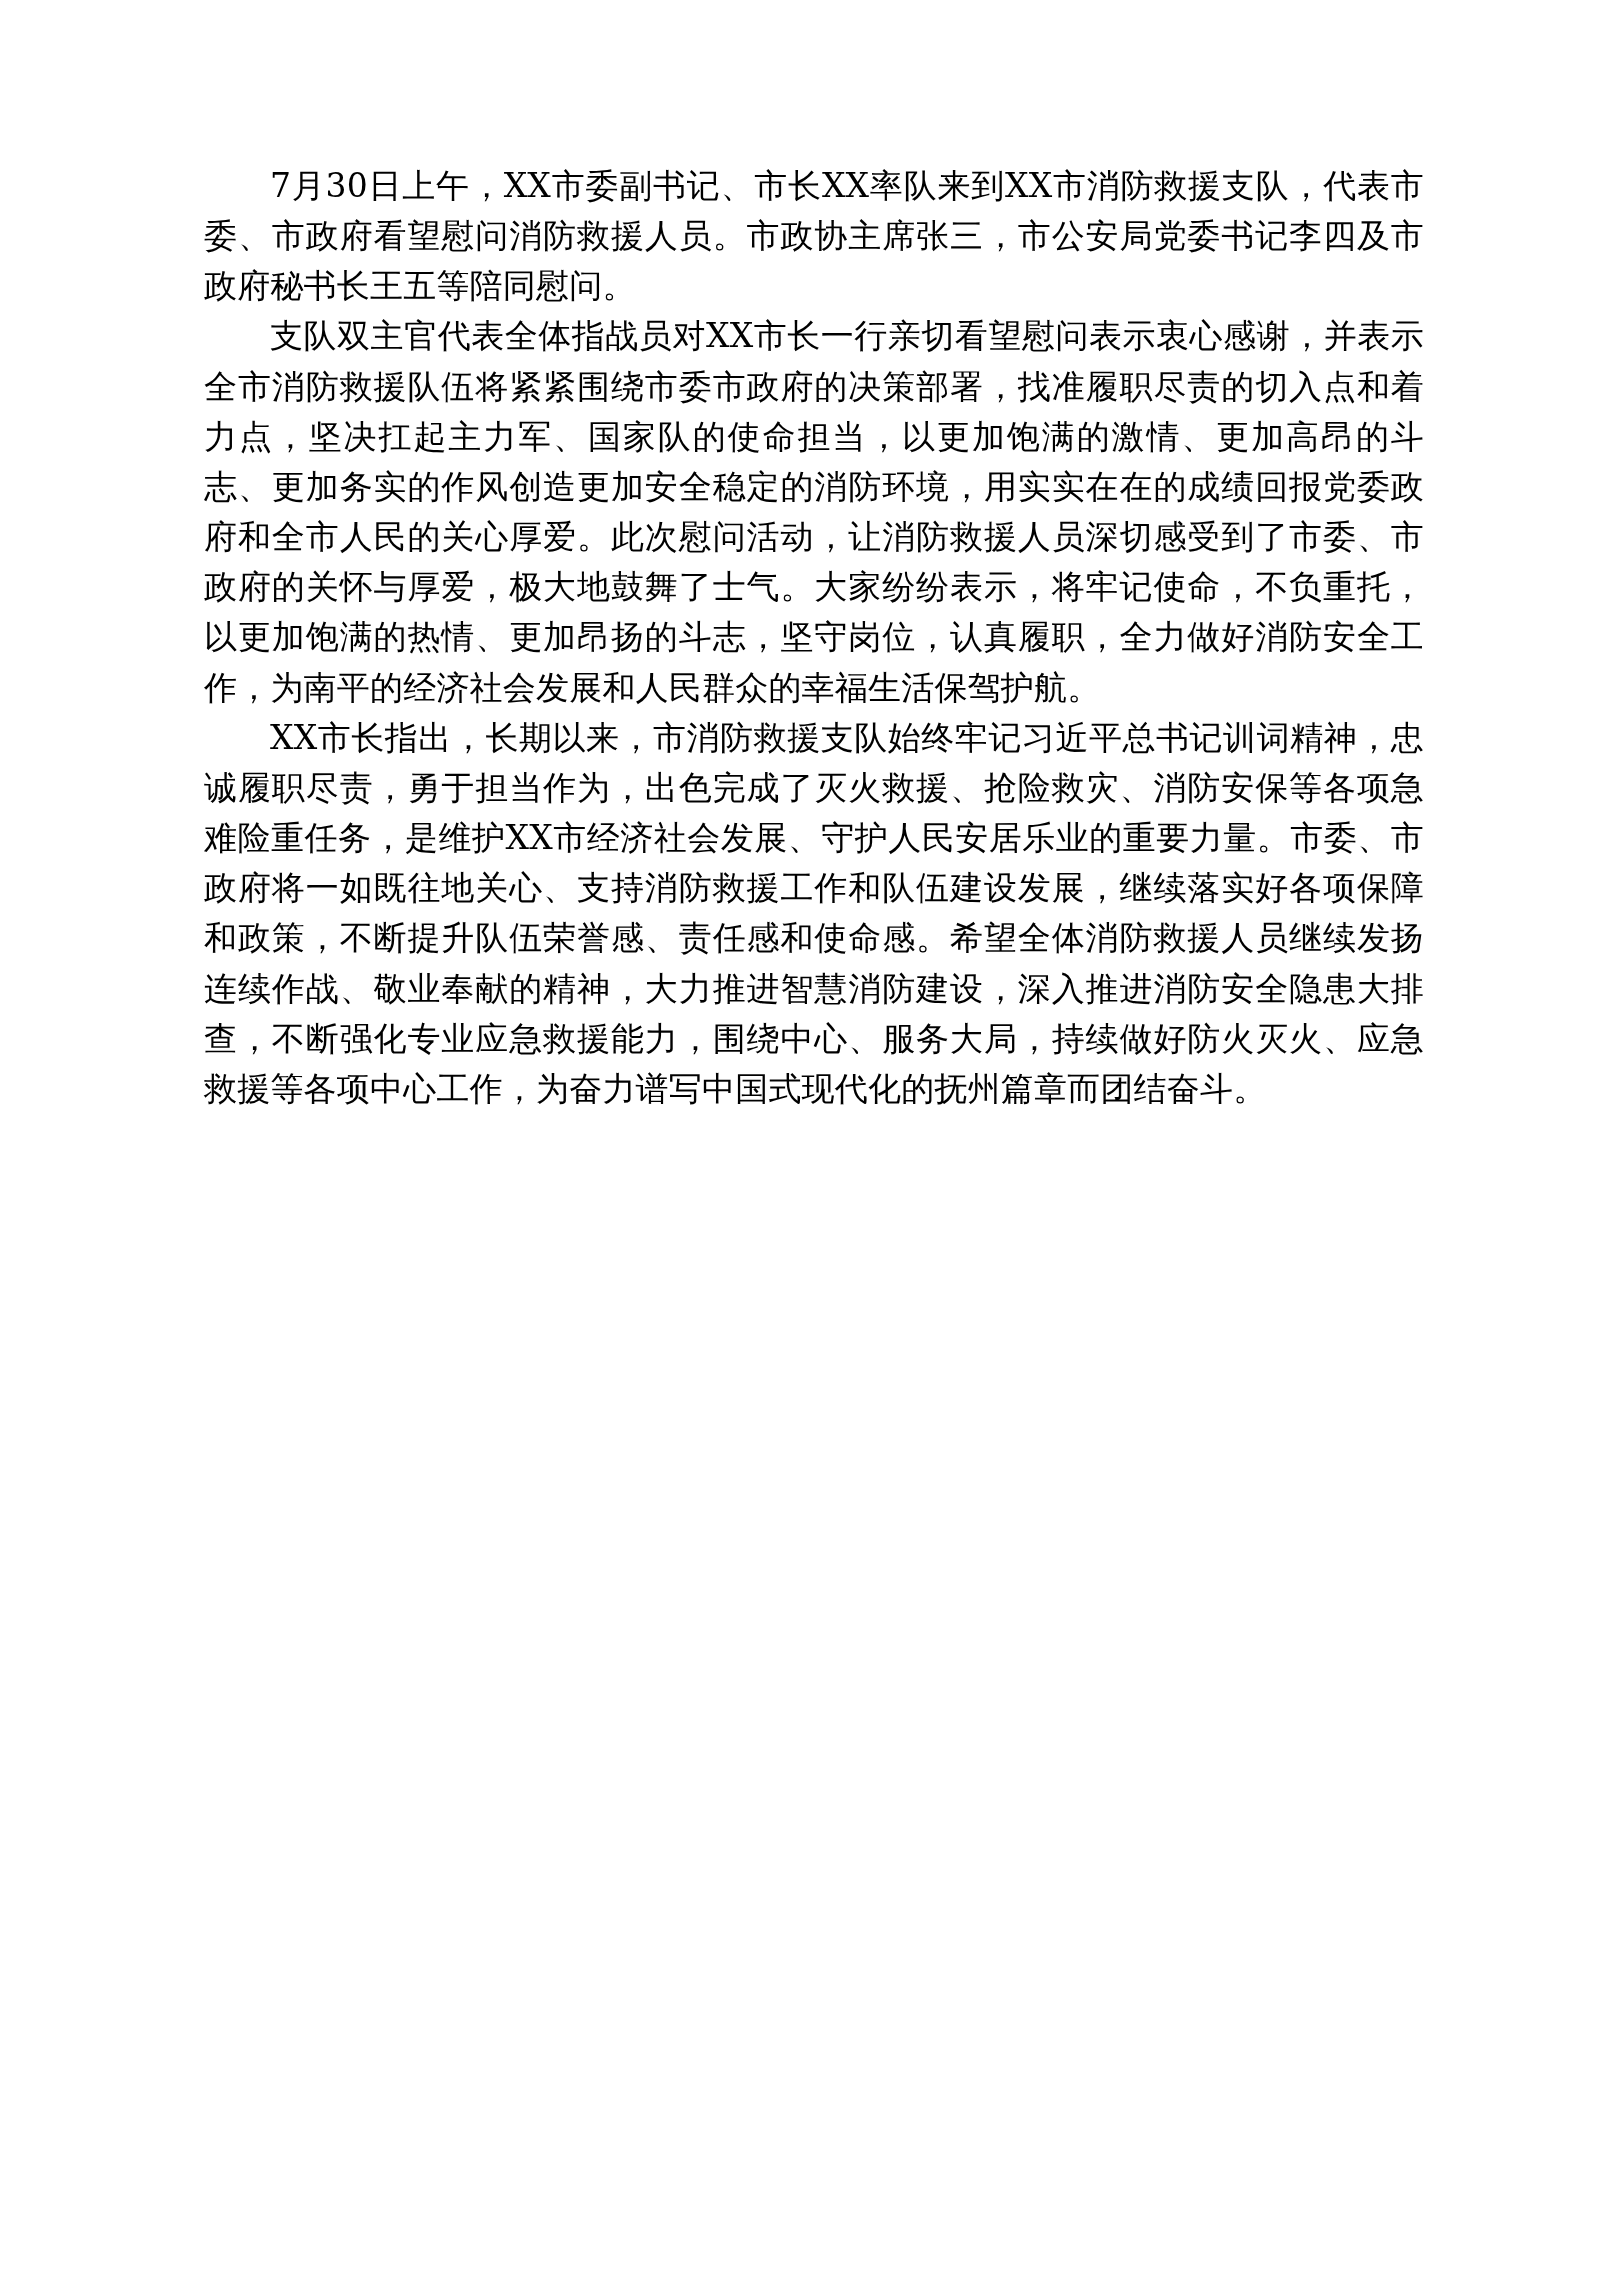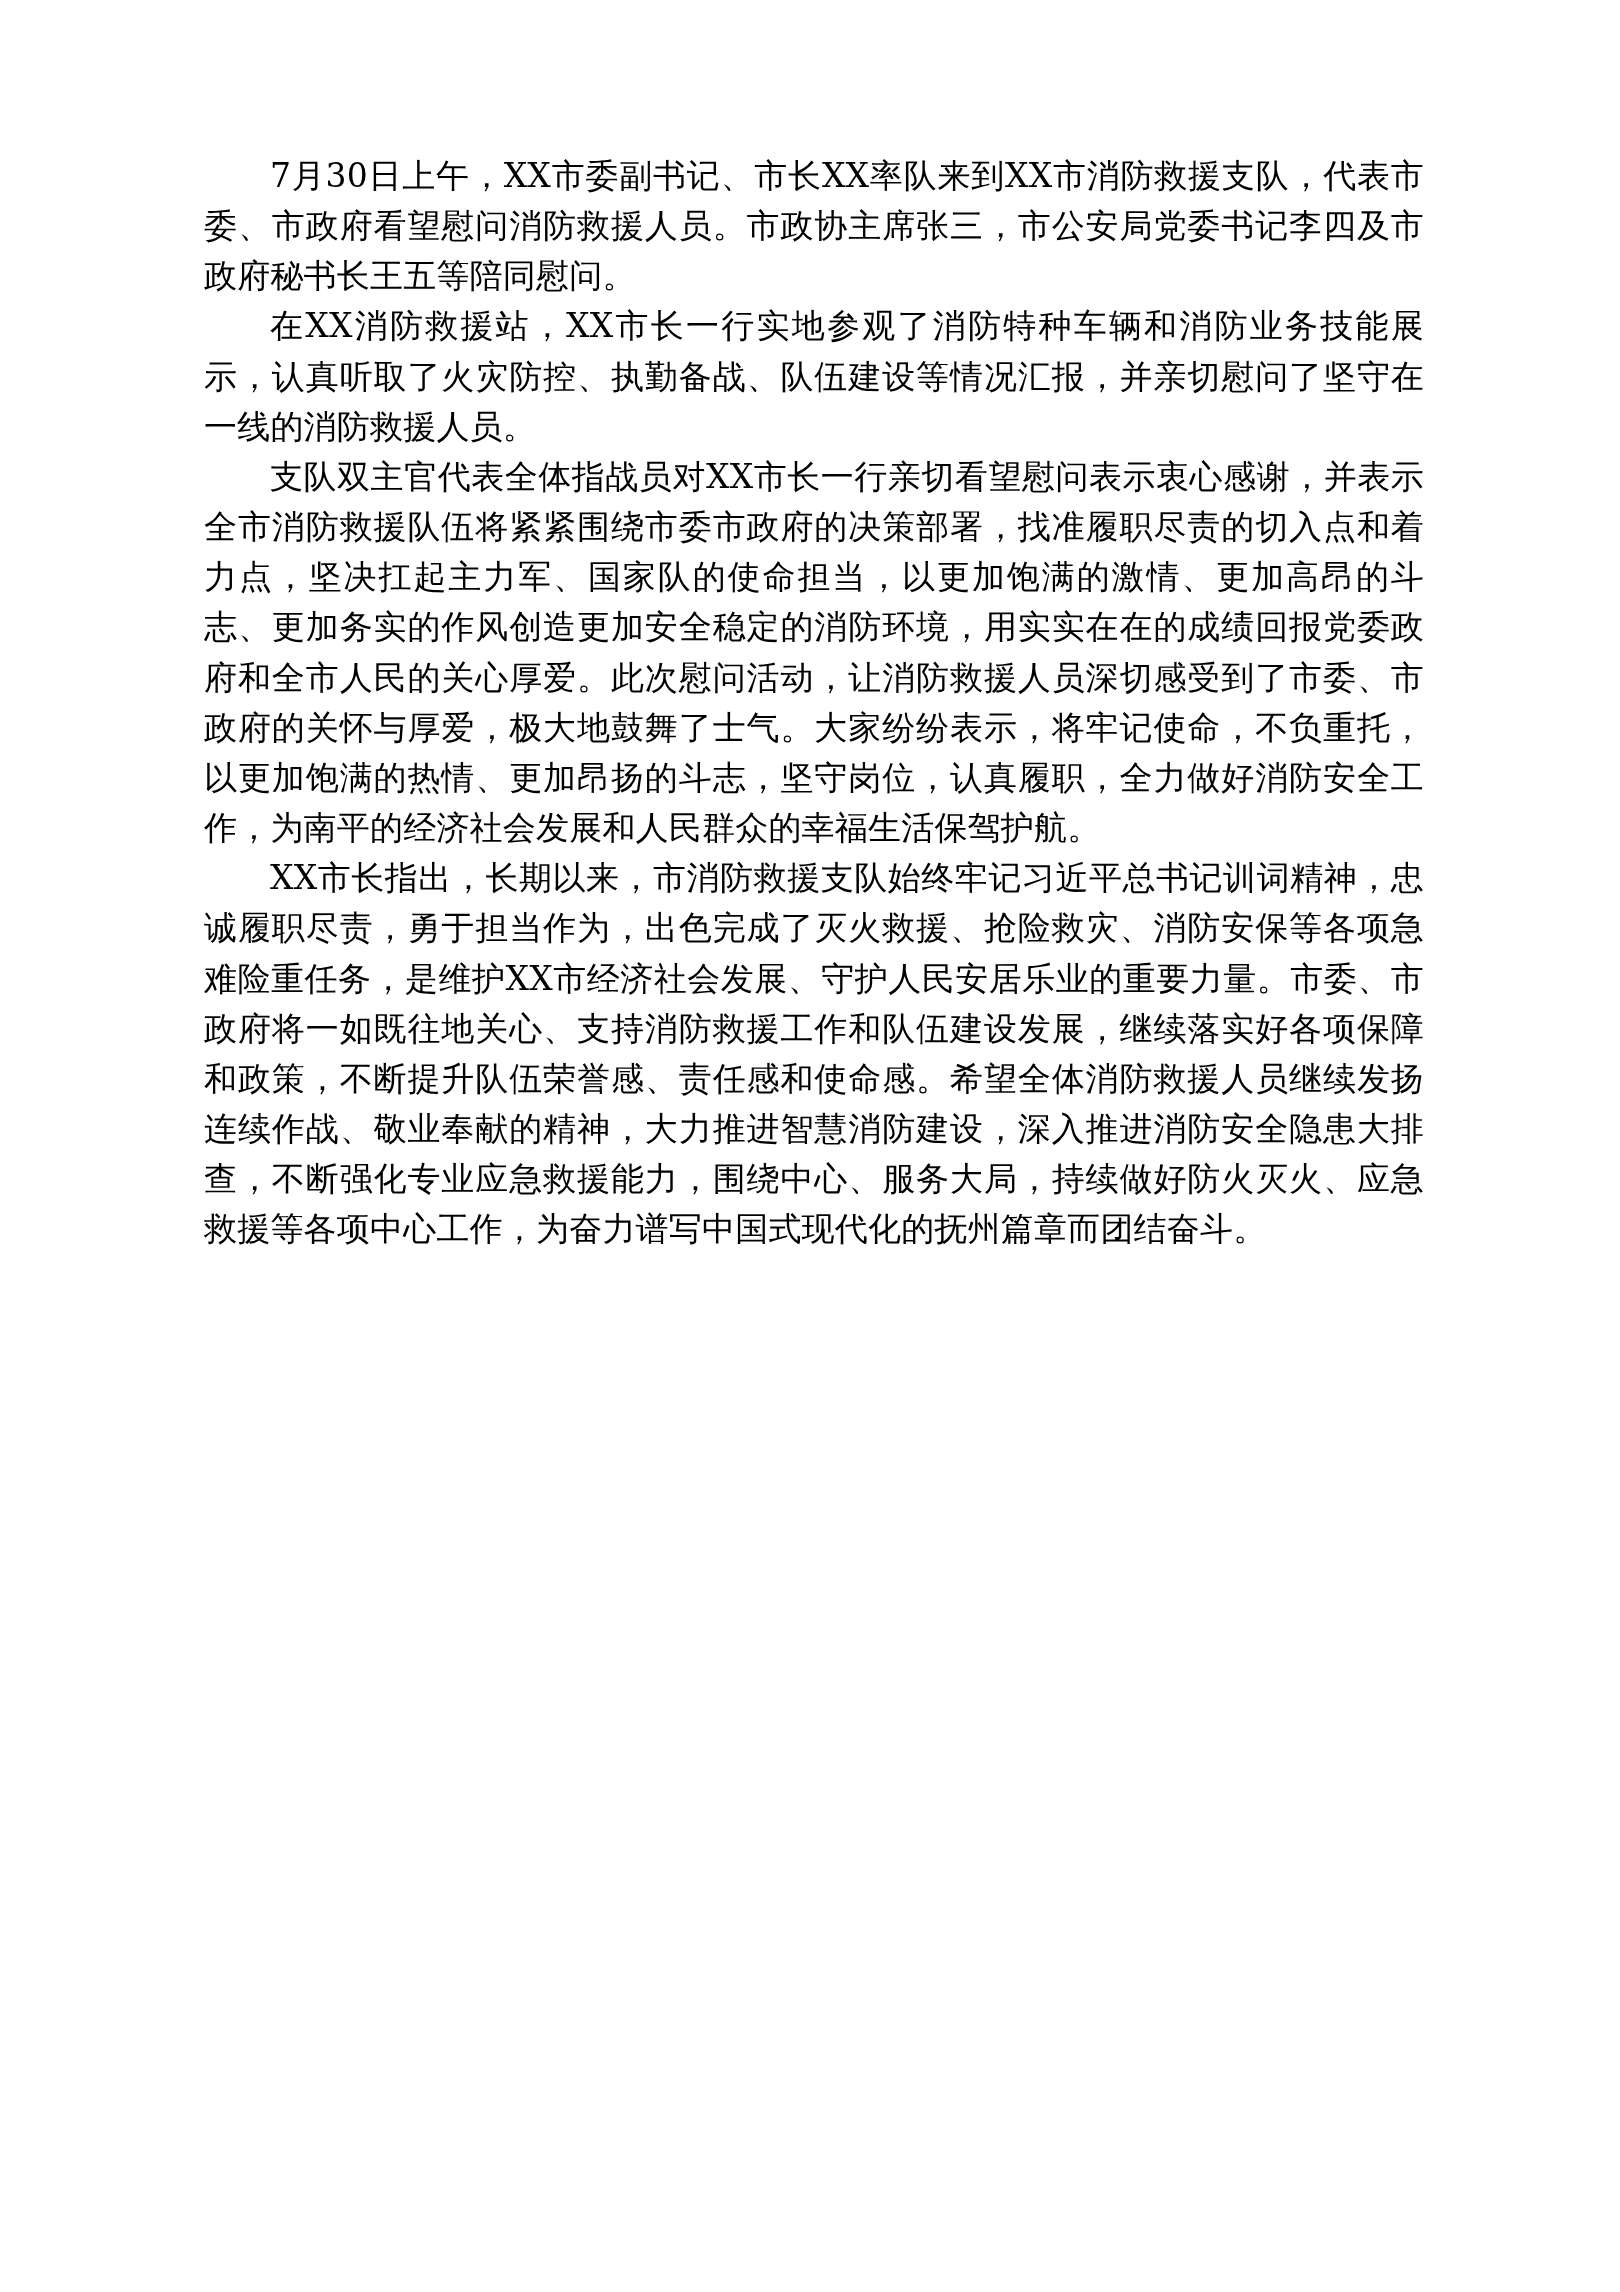--- a/index.html
+++ b/index.html
@@ -16,38 +16,37 @@
   .page {
     position: relative;
     width: 1620px;
     min-height: 2293px;
     background: #ffffff;
     box-sizing: border-box;
   }
   .doc-body {
     position: absolute;
     left: 204px;
-    top: 151px;
+    top: 161px;
     width: 1220px;
   }
   p.para {
     margin: 0 0 0 0;
     text-indent: 2em;
     font-size: 33px;
     line-height: 1.52;
     text-align: justify;
     text-justify: inter-ideograph;
     letter-spacing: 0.2px;
     word-break: break-all;
   }
 </style>
 </head>
 <body>
 
 <div class="page">
   <div class="doc-body">
     <p class="para">7月30日上午，XX市委副书记、市长XX率队来到XX市消防救援支队，代表市委、市政府看望慰问消防救援人员。市政协主席张三，市公安局党委书记李四及市政府秘书长王五等陪同慰问。</p>
-    <p class="para">在XX消防救援站，XX市长一行实地参观了消防特种车辆和消防业务技能展示，认真听取了火灾防控、执勤备战、队伍建设等情况汇报，并亲切慰问了坚守在一线的消防救援人员。</p>
     <p class="para">支队双主官代表全体指战员对XX市长一行亲切看望慰问表示衷心感谢，并表示全市消防救援队伍将紧紧围绕市委市政府的决策部署，找准履职尽责的切入点和着力点，坚决扛起主力军、国家队的使命担当，以更加饱满的激情、更加高昂的斗志、更加务实的作风创造更加安全稳定的消防环境，用实实在在的成绩回报党委政府和全市人民的关心厚爱。此次慰问活动，让消防救援人员深切感受到了市委、市政府的关怀与厚爱，极大地鼓舞了士气。大家纷纷表示，将牢记使命，不负重托，以更加饱满的热情、更加昂扬的斗志，坚守岗位，认真履职，全力做好消防安全工作，为南平的经济社会发展和人民群众的幸福生活保驾护航。</p>
     <p class="para">XX市长指出，长期以来，市消防救援支队始终牢记习近平总书记训词精神，忠诚履职尽责，勇于担当作为，出色完成了灭火救援、抢险救灾、消防安保等各项急难险重任务，是维护XX市经济社会发展、守护人民安居乐业的重要力量。市委、市政府将一如既往地关心、支持消防救援工作和队伍建设发展，继续落实好各项保障和政策，不断提升队伍荣誉感、责任感和使命感。希望全体消防救援人员继续发扬连续作战、敬业奉献的精神，大力推进智慧消防建设，深入推进消防安全隐患大排查，不断强化专业应急救援能力，围绕中心、服务大局，持续做好防火灭火、应急救援等各项中心工作，为奋力谱写中国式现代化的抚州篇章而团结奋斗。</p>
   </div>
 </div>
 
 
 </body></html>

